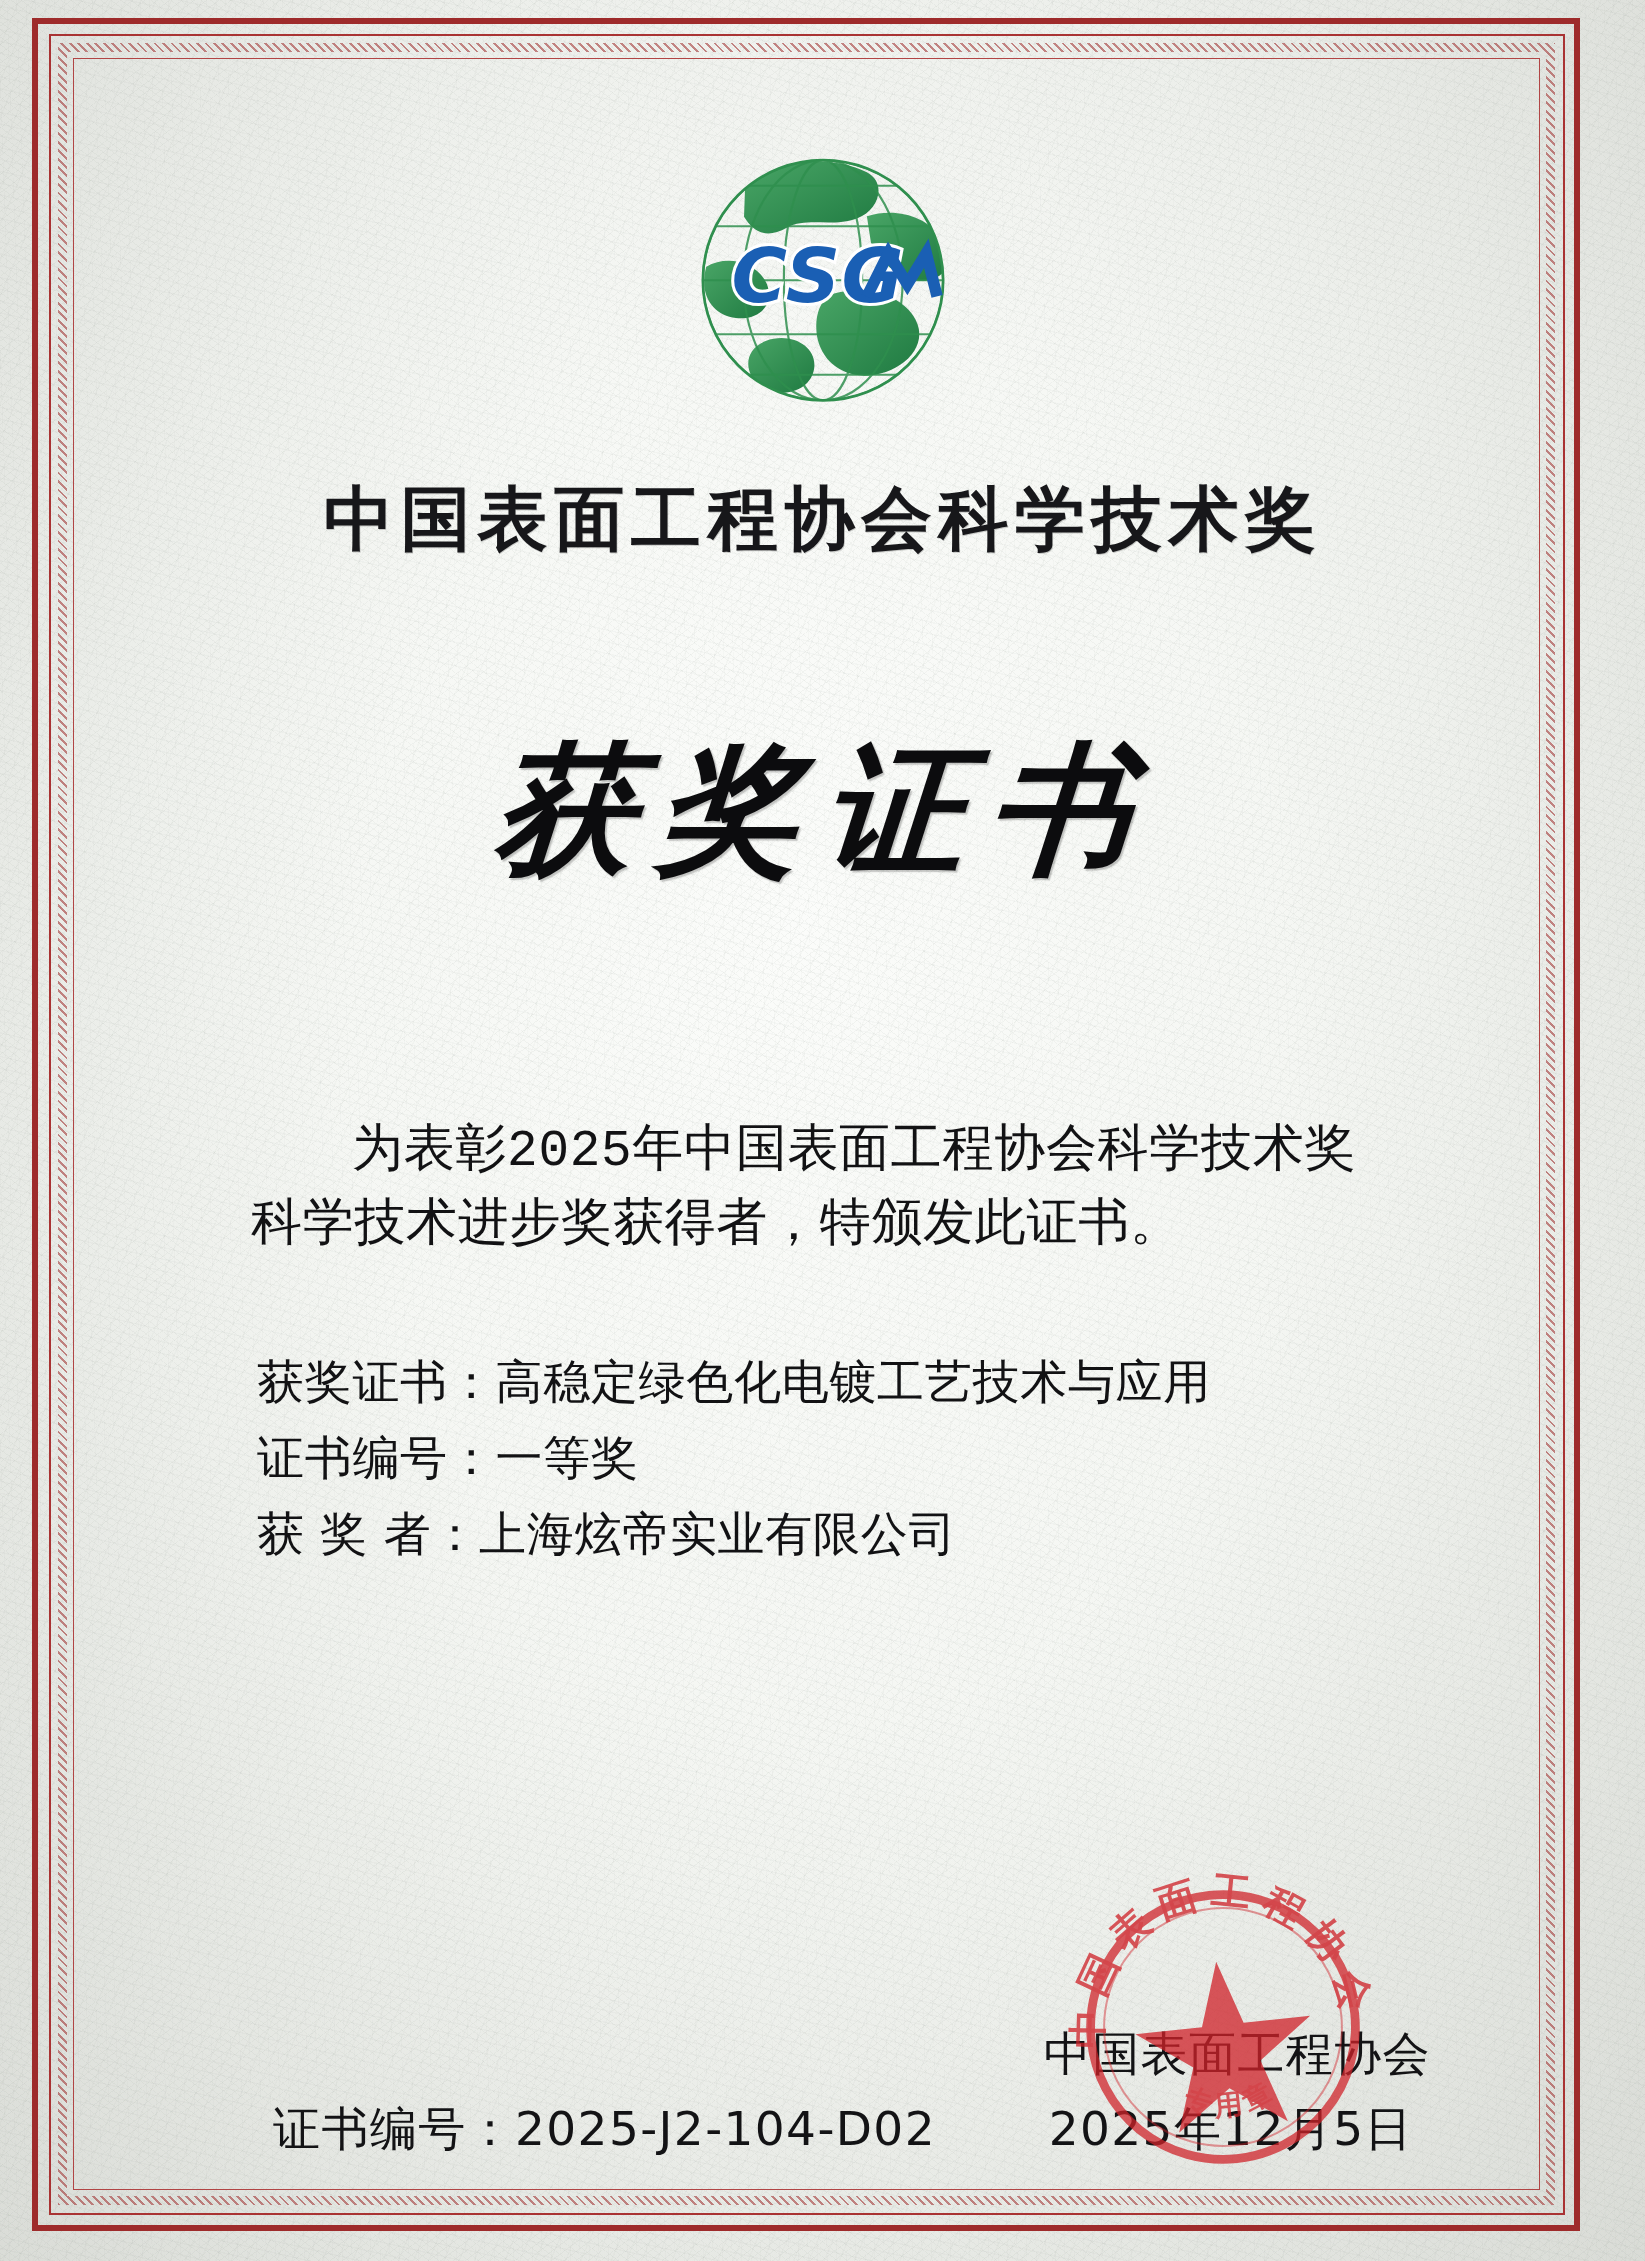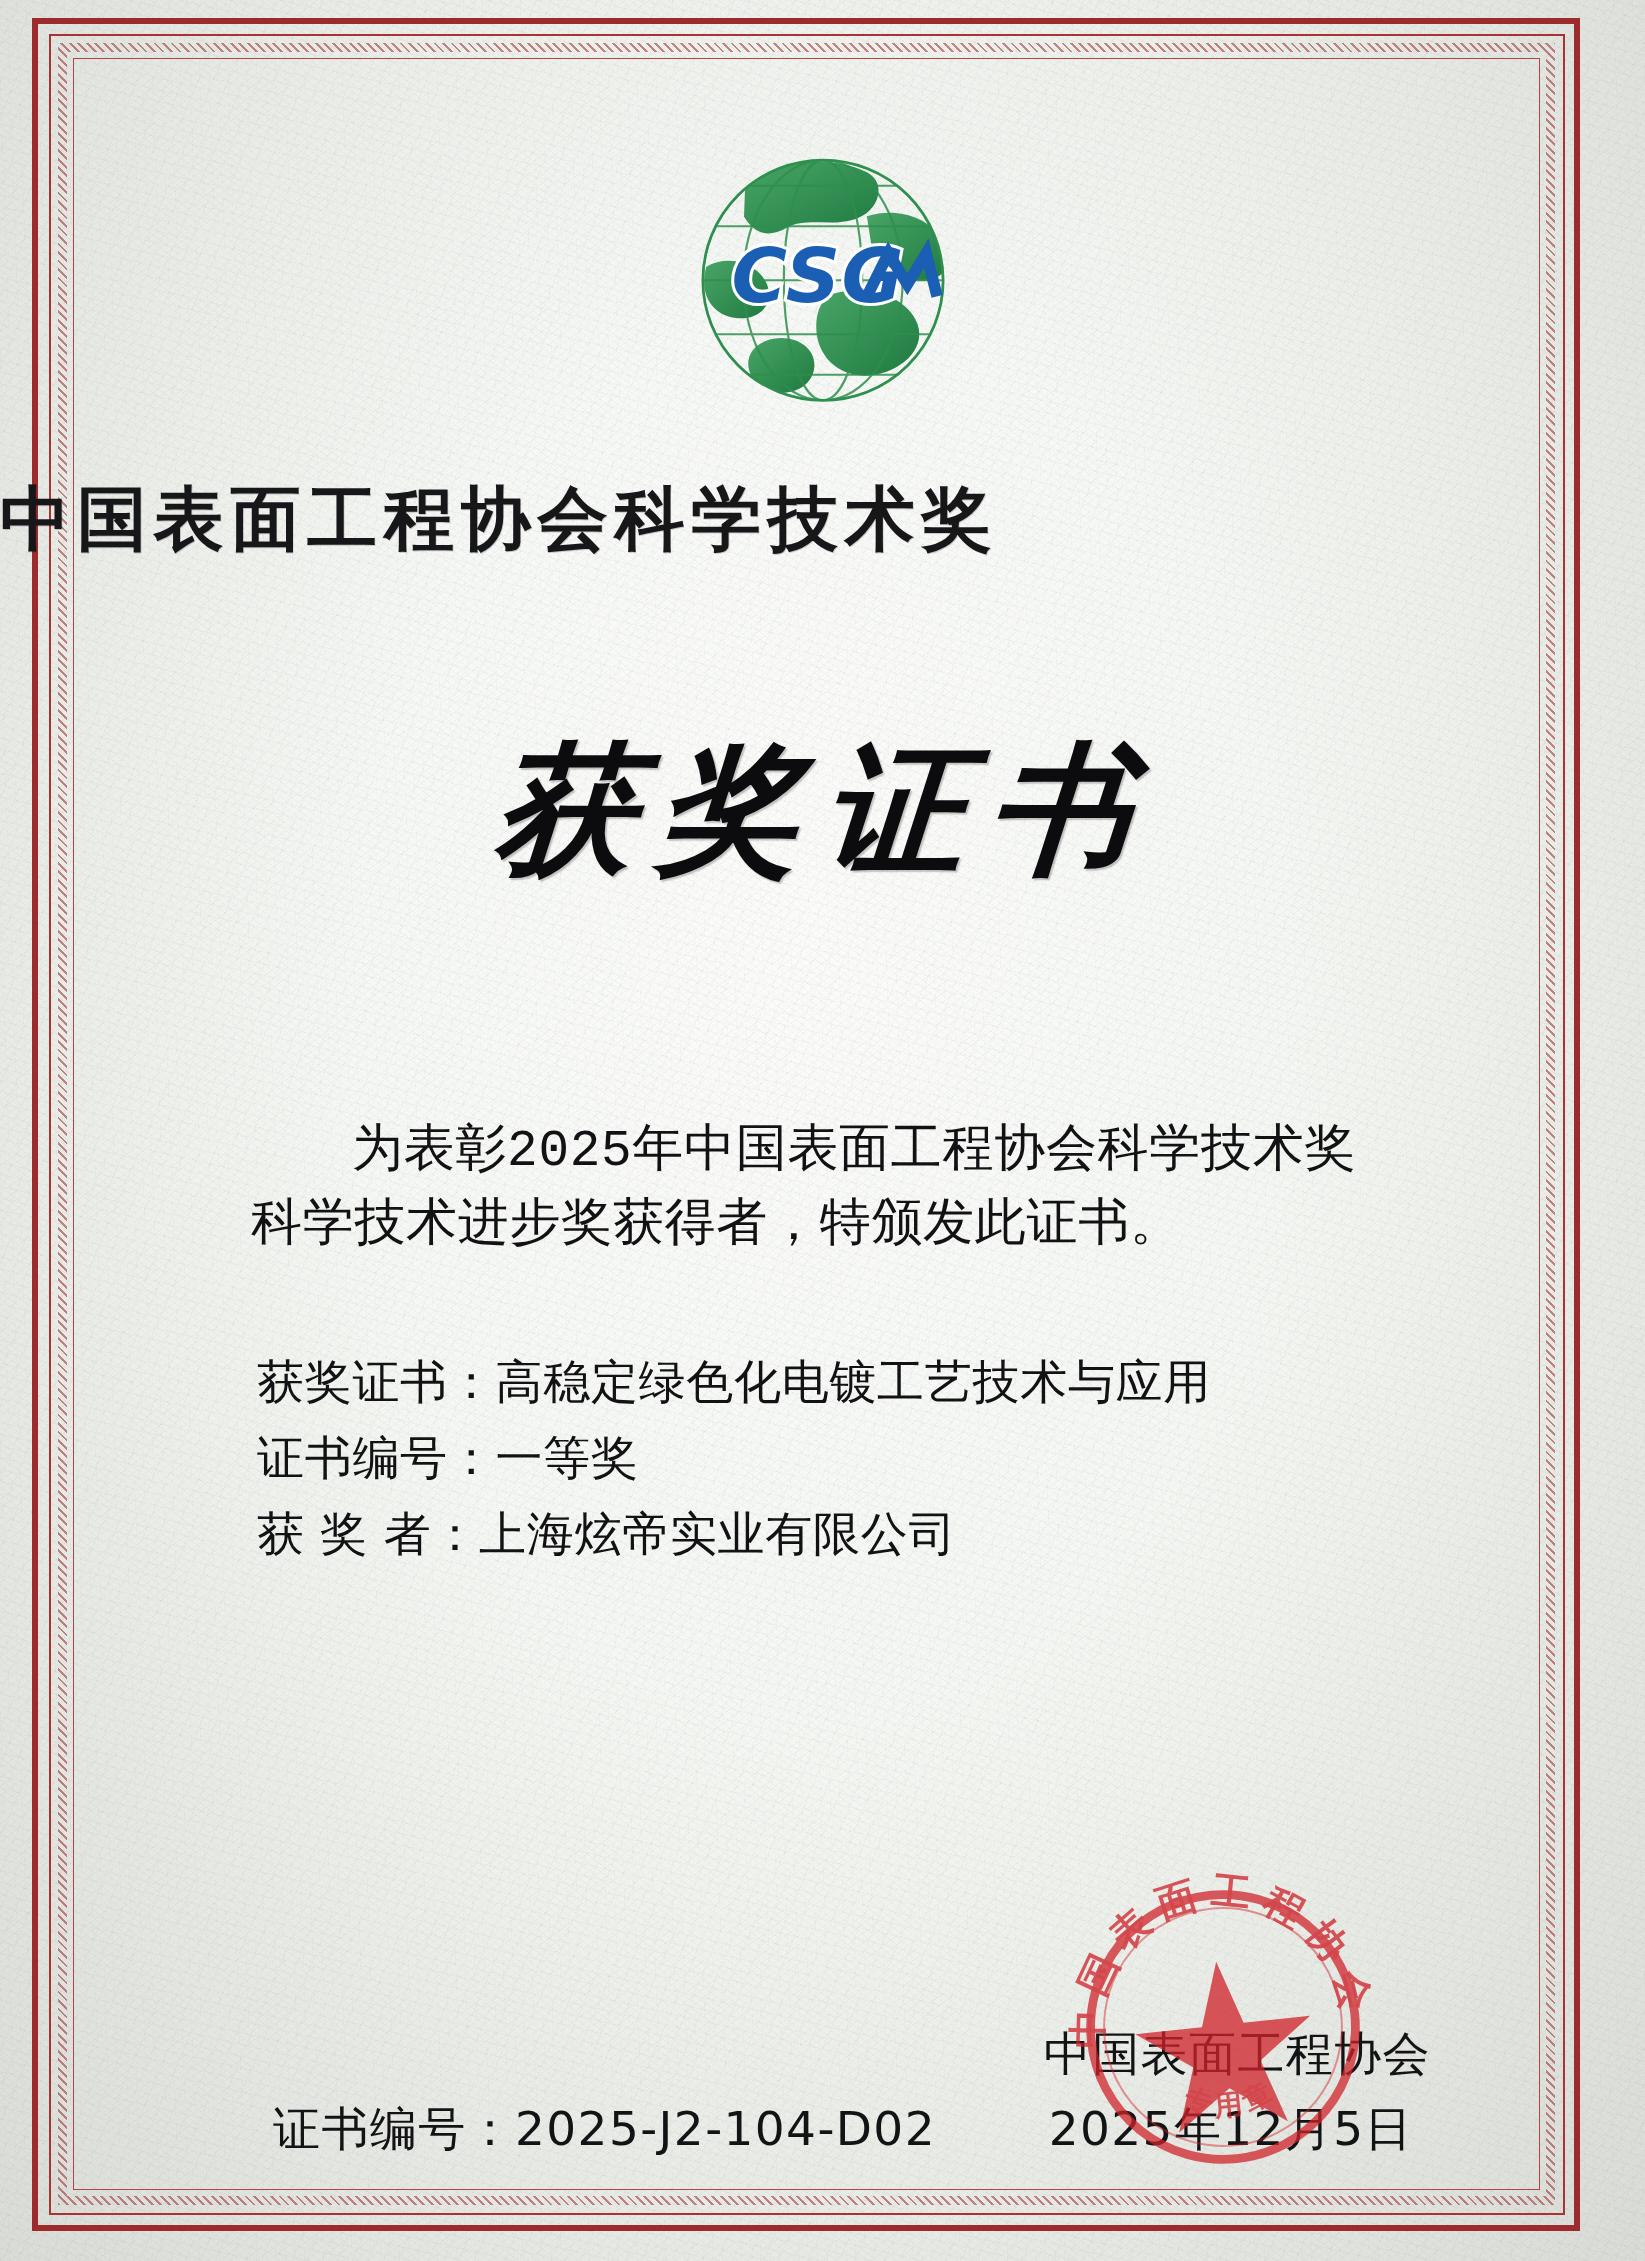--- a/index.html
+++ b/index.html
@@ -98,20 +98,21 @@
     transform: translateX(-50%);
     width: 318px;
     height: 270px;
   }
 
   
   .award-title {
     position: absolute;
     left: 0; right: 0;
     top: 473px;
+    text-align: center;
     font-size: 70px;
     letter-spacing: 6.8px;
     color: #17171a;
     font-family: "DejaVu Serif", "Liberation Serif", serif;
     font-weight: 600;
     text-shadow: 0.7px 0.7px 0 rgba(0,0,0,.18);
   }
 
   .cert-big-title {
     position: absolute;

